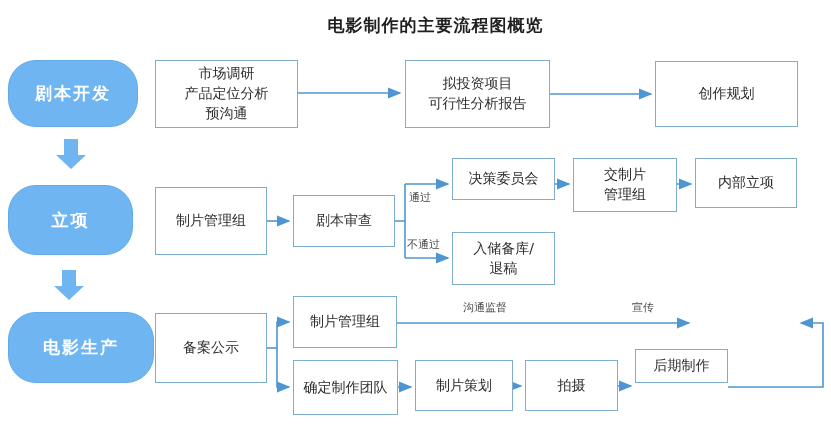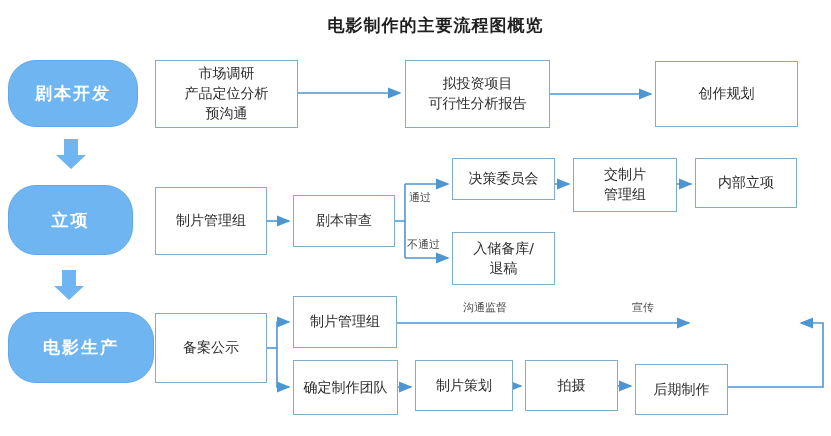--- a/index.html
+++ b/index.html
@@ -136,21 +136,21 @@
   </div>
   <div class="node" style="left:293px;top:360px;width:105px;height:55px">
     <span class="node-label">确定制作团队</span>
   </div>
   <div class="node" style="left:415px;top:360px;width:98px;height:51px">
     <span class="node-label">制片策划</span>
   </div>
   <div class="node" style="left:525px;top:360px;width:93px;height:51px">
     <span class="node-label">拍摄</span>
   </div>
-  <div class="node" style="left:635px;top:364px;width:93px;height:51px">
+  <div class="node" style="left:635px;top:349px;width:93px;height:34px">
     <span class="node-label">后期制作</span>
   </div>
 
   <span class="edge-label" style="left:409px;top:191px">通过</span>
   <span class="edge-label" style="left:407px;top:238px">不通过</span>
   <span class="edge-label" style="left:463px;top:301px">沟通监督</span>
   <span class="edge-label" style="left:632px;top:301px">宣传</span>
 
 </div>
 

